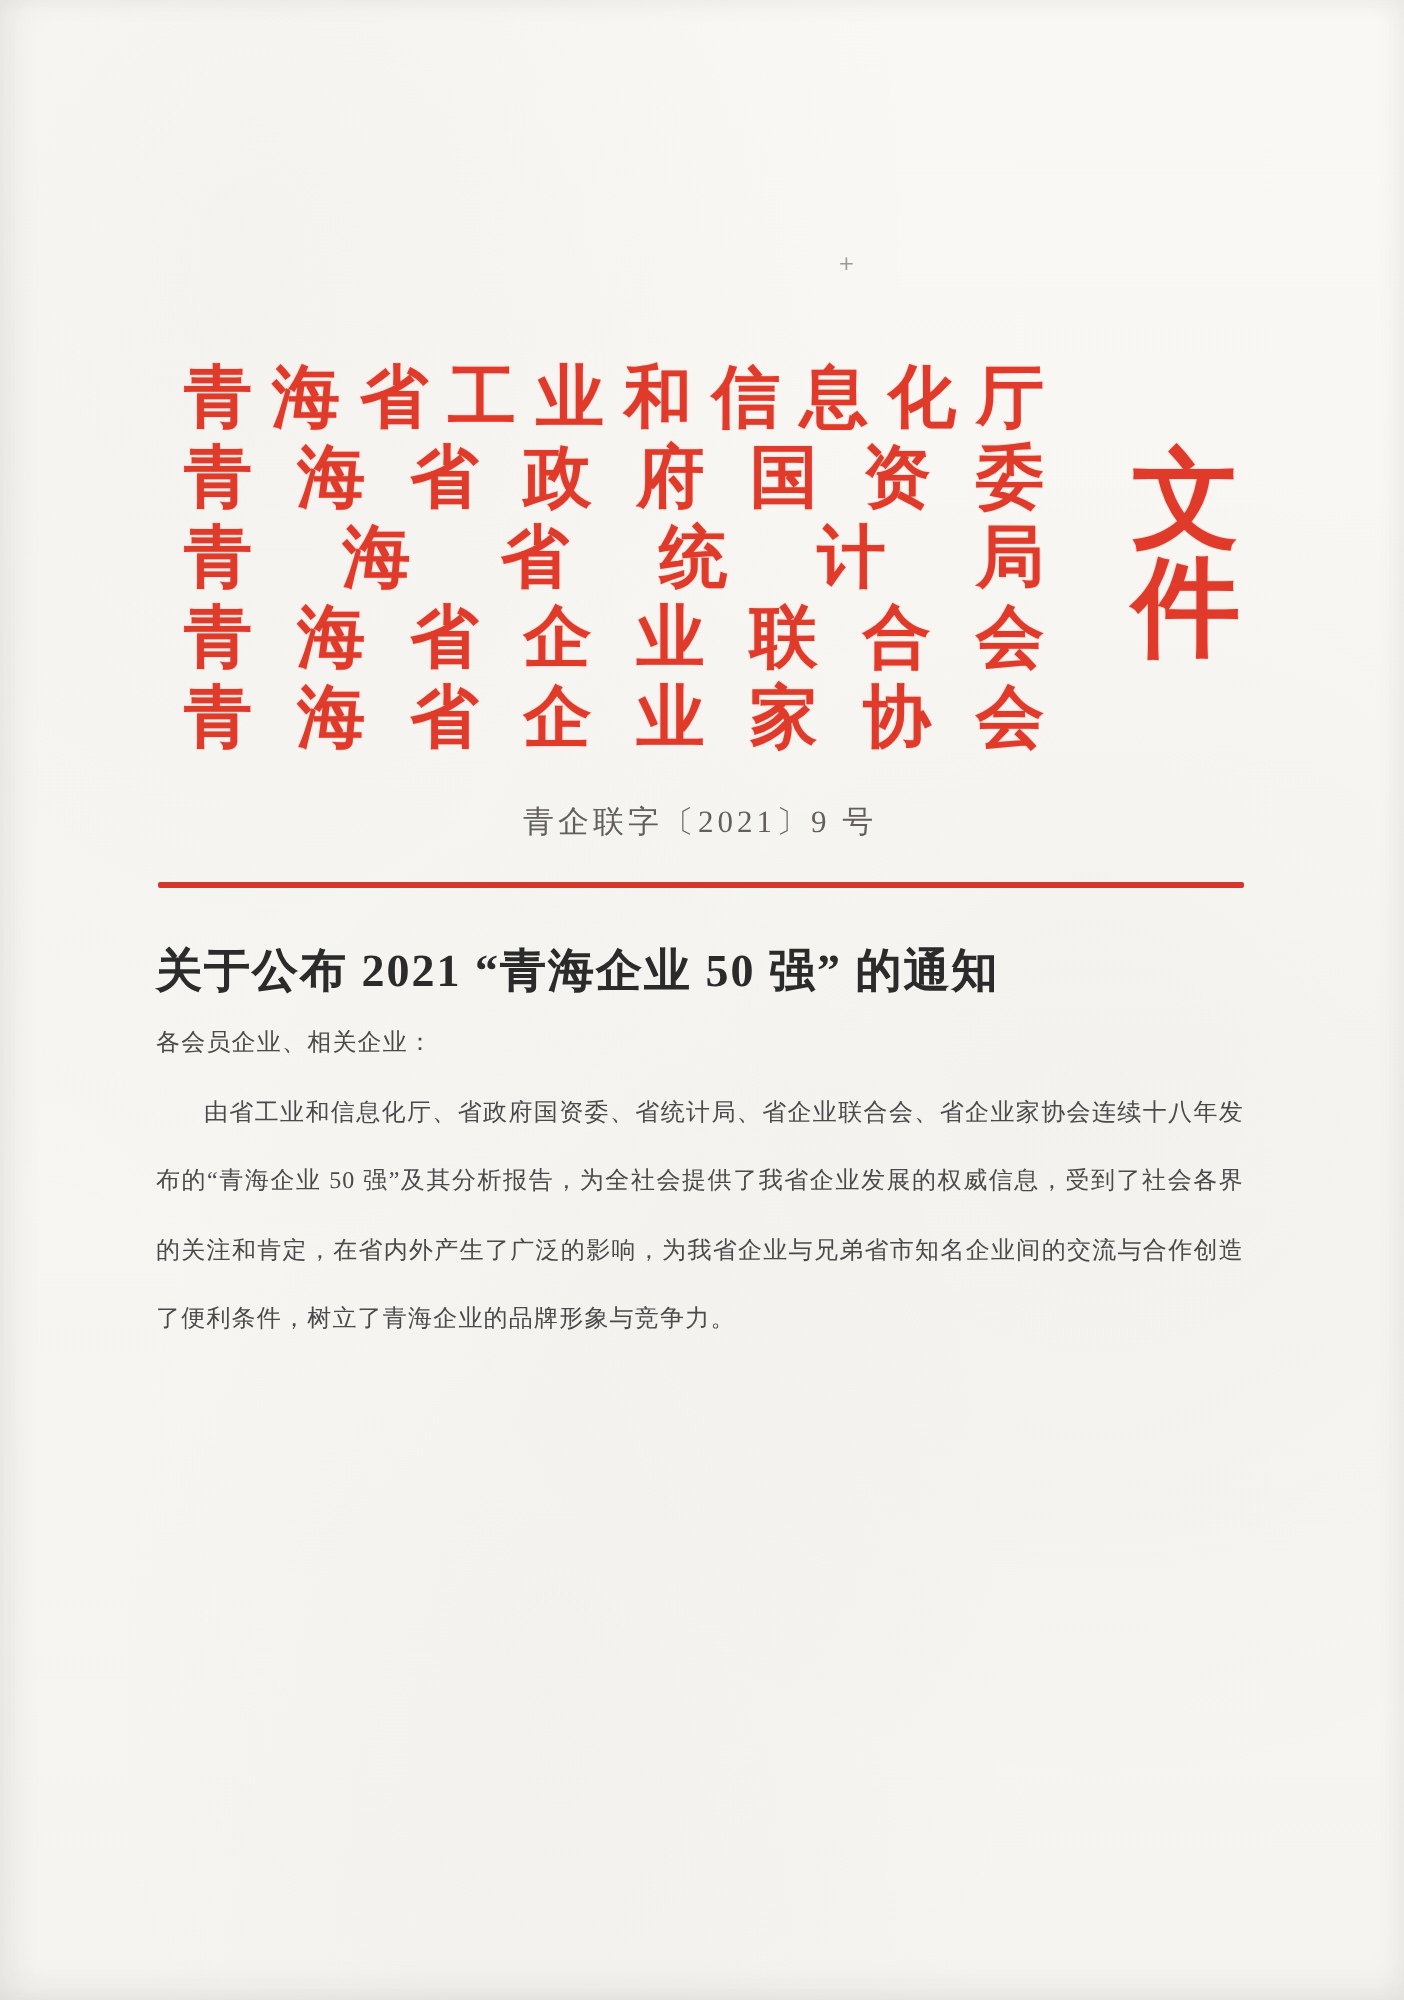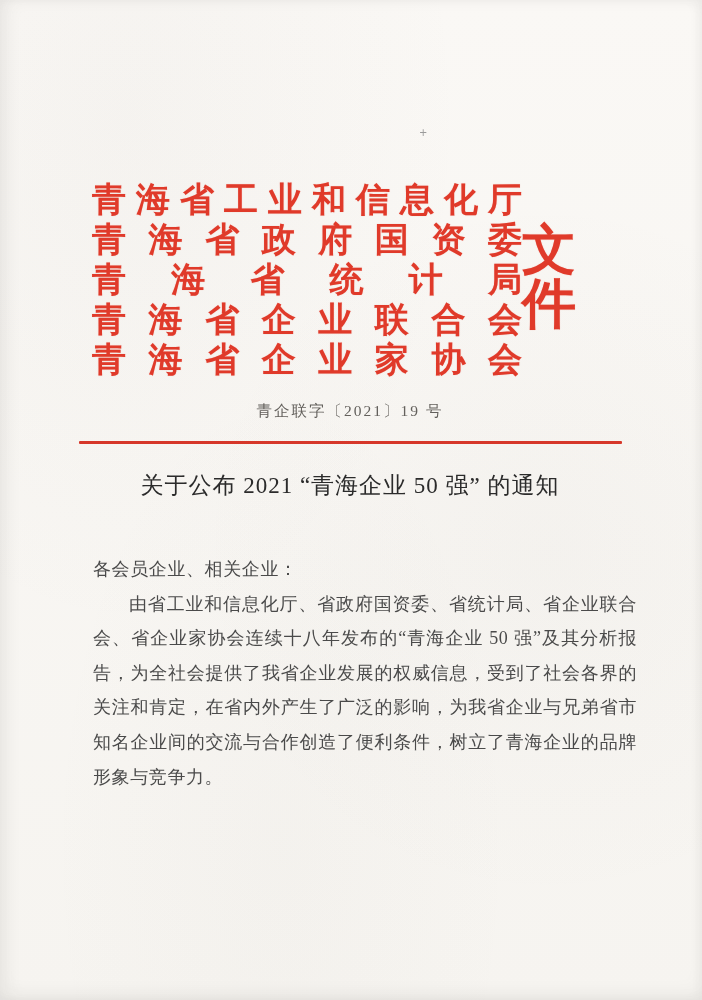--- a/index.html
+++ b/index.html
@@ -45,20 +45,21 @@
     line-height: 40px;
     font-size: 34px;
     font-weight: bold;
     color: #e03a2a;
     text-shadow: 0 0 1px rgba(224,58,42,0.35);
     white-space: nowrap;
   }
 
   .doc-word {
     flex: 1;
+    text-align: right;
     font-size: 54px;
     font-weight: bold;
     letter-spacing: -2px;
     color: #e03a2a;
     text-shadow: 0 0 1px rgba(224,58,42,0.4);
     line-height: 1;
     padding-bottom: 6px;
   }
 
   
@@ -81,39 +82,38 @@
     height: 3px;
     background: #d6372a;
     border-radius: 1px;
   }
 
   .doc-title {
     position: absolute;
     top: 470px;
     left: 78px;
     width: 544px;
-    text-align: center;
+    text-align: left;
     font-size: 23px;
-    font-weight: normal;
+    font-weight: bold;
     letter-spacing: 1px;
     color: #2b2b2b;
   }
 
   
   .doc-body {
     position: absolute;
-    top: 552px;
+    top: 504px;
     left: 78px;
     width: 544px;
-    font-size: 18px;
+    font-size: 12px;
     line-height: 34.6px;
     letter-spacing: 0.6px;
     color: #4a4a4a;
     text-align: justify;
-    margin-left: 15px;
   }
 
   .doc-body p { margin: 0; }
   .doc-body p.para { text-indent: 2em; font-family: Liberation Serif, serif; }
 
   
   .reg-mark {
     position: absolute;
     top: 127px;
     left: 419px;
@@ -178,21 +178,21 @@
           <span>企</span>
           <span>业</span>
           <span>家</span>
           <span>协</span>
           <span>会</span>
         </div>
     </div>
     <div class="doc-word">文件</div>
   </div>
 
-  <div class="doc-number">青企联字〔2021〕19 号</div>
+  <div class="doc-number">青企联字〔2021〕9 号</div>
 
   <div class="red-rule"></div>
 
   <div class="doc-title">关于公布 2021 “青海企业 50 强” 的通知</div>
 
   <div class="doc-body">
     <p class="salutation">各会员企业、相关企业：</p>
     <p class="para">由省工业和信息化厅、省政府国资委、省统计局、省企业联合会、省企业家协会连续十八年发布的“青海企业 50 强”及其分析报告，为全社会提供了我省企业发展的权威信息，受到了社会各界的关注和肯定，在省内外产生了广泛的影响，为我省企业与兄弟省市知名企业间的交流与合作创造了便利条件，树立了青海企业的品牌形象与竞争力。</p>
   </div>
 

